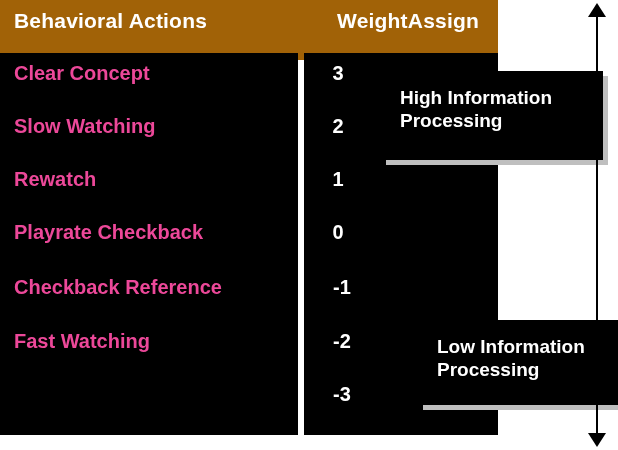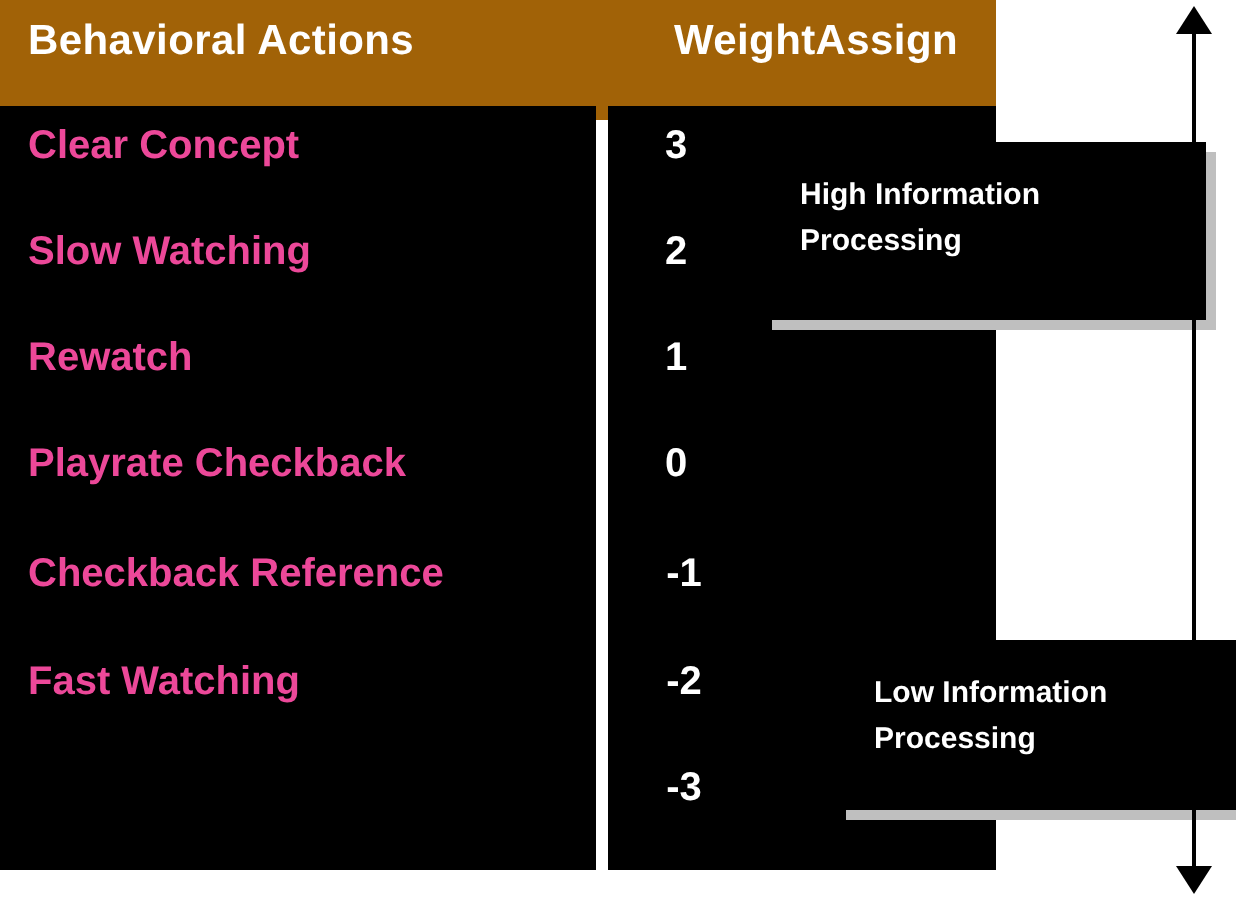--- a/index.html
+++ b/index.html
@@ -104,21 +104,21 @@
     background: #000000;
     box-shadow: 5px 5px 0 0 #bfbfbf;
     border: 1px solid #000000;
     box-sizing: border-box;
   }
   .callout .ct {
     position: absolute;
     left: 18px;
     top: 14px;
     color: #ffffff;
-    font-size: 15px;
+    font-size: 19px;
     font-weight: bold;
     line-height: 23px;
     white-space: nowrap;
   }
   #callout-high {
     left: 381px;
     top: 71px;
     width: 222px;
     height: 89px;
   }

